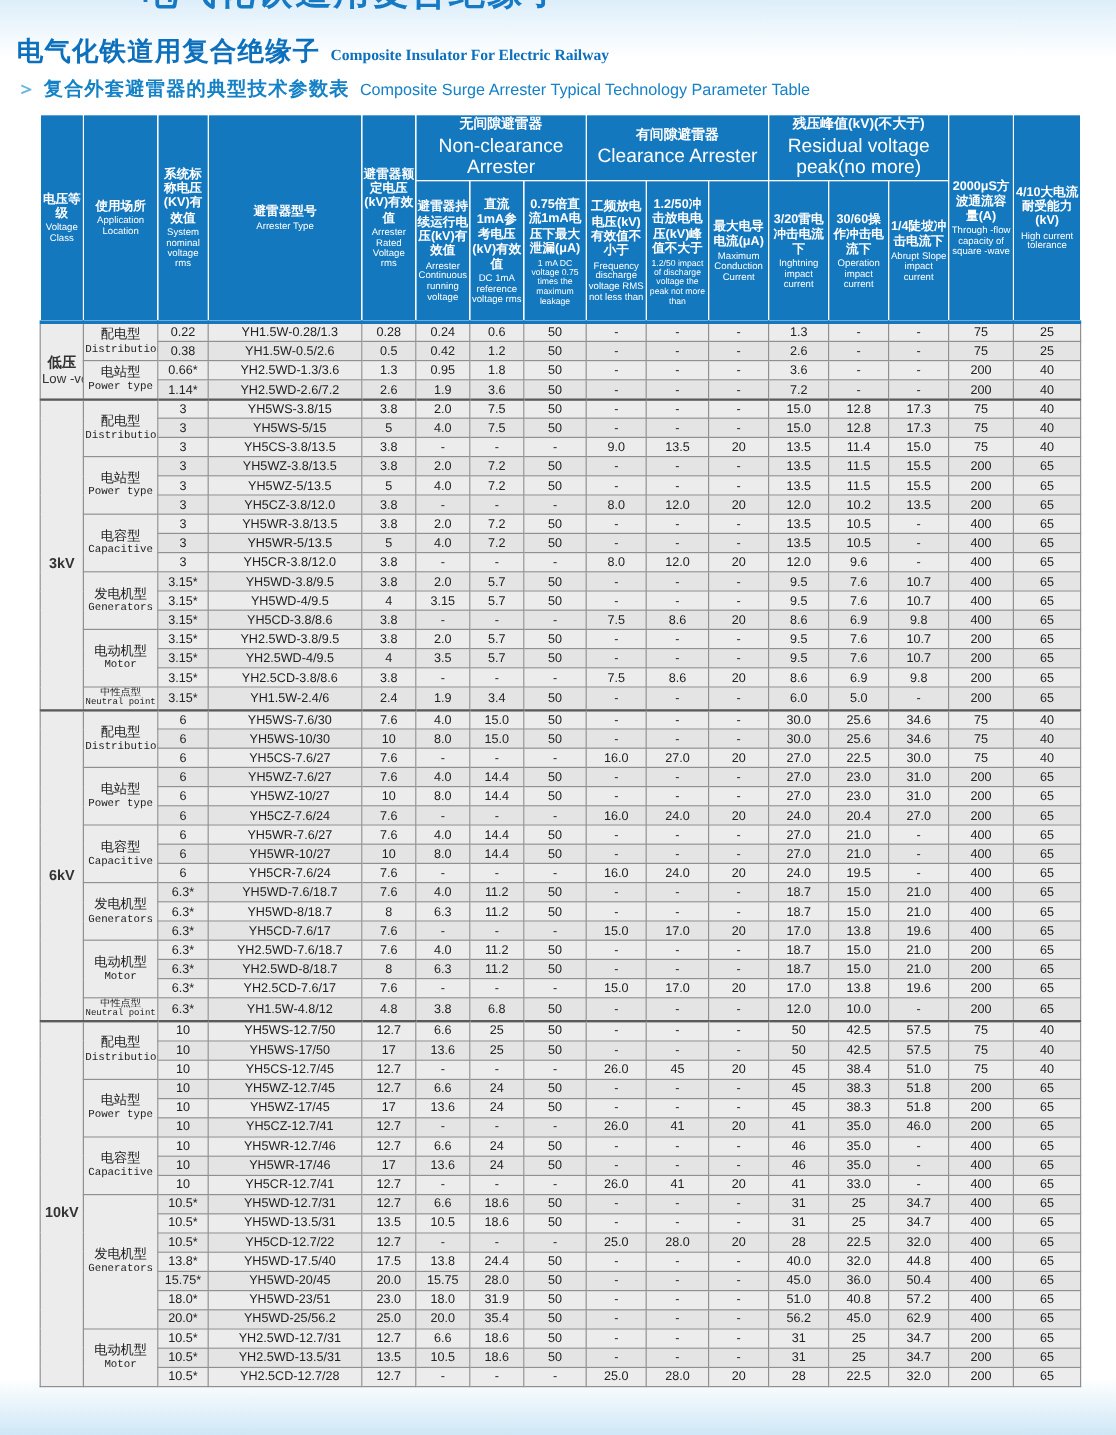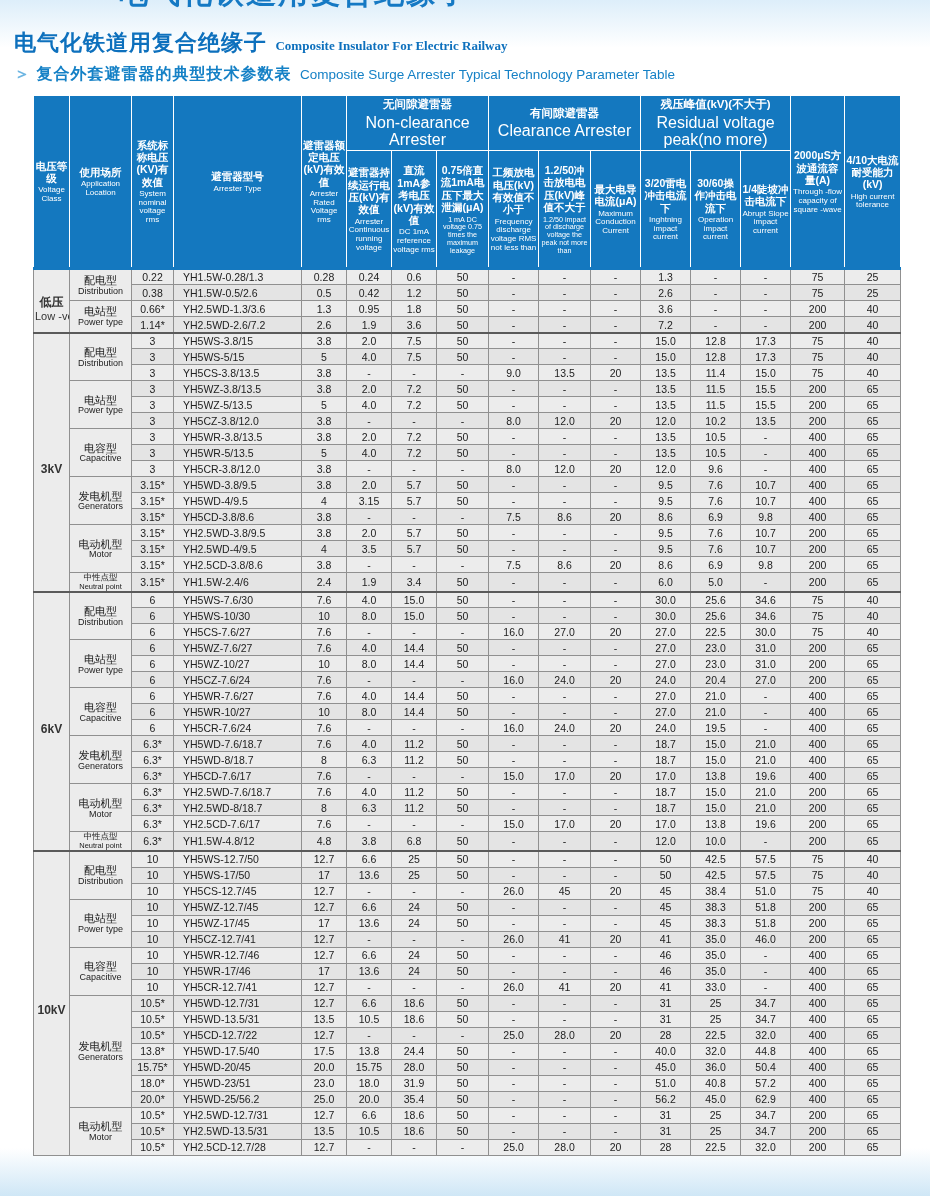--- a/index.html
+++ b/index.html
@@ -55,25 +55,25 @@
     border: 1px solid #909090;
     border-top-color: #6e6e6e;
     font-size: 10.5px; color: #222;
     text-align: center; vertical-align: middle;
     height: 16px; padding: 0 1px;
     overflow: hidden; white-space: nowrap;
   }
   tbody tr:nth-child(even) td { background: #e4e4e4; }
   tbody tr.section-start td { border-top: 2px solid #4a4a4a; }
   tbody tr.group-start td.app-cell, tbody tr.group-start td { border-top-color: #5a5a5a; }
-  td.type-cell { text-align: left; padding-left: 9px; margin-top: 15px; }
+  td.type-cell { text-align: center; padding-left: 9px; margin-top: 15px; }
   td.voltage-cell { background: #ececec !important; color: #333; }
   td.voltage-cell .vzh { font-size: 12px; font-weight: bold; color: #333; line-height: 1.15; margin-top: 16px; }
   td.voltage-cell .ven { font-size: 11px; color: #333; line-height: 1.1; }
-  td.app-cell { background: #ececec !important; white-space: normal; }
+  td.app-cell { background: #ececec !important; white-space: normal; font-family: Liberation Mono, monospace; }
   td.app-cell .azh { font-size: 11px; color: #222; line-height: 1.15; }
   td.app-cell .aen { font-size: 9px; color: #222; line-height: 1.05; text-align: center; }
   td.app-cell.compact .azh { font-size: 8.5px; }
   td.app-cell.compact .aen { font-size: 7.5px; }
   thead { border-bottom: 3px solid #1478bf; }
 </style>
 </head>
 <body>
 
 <div class="top-crop">

